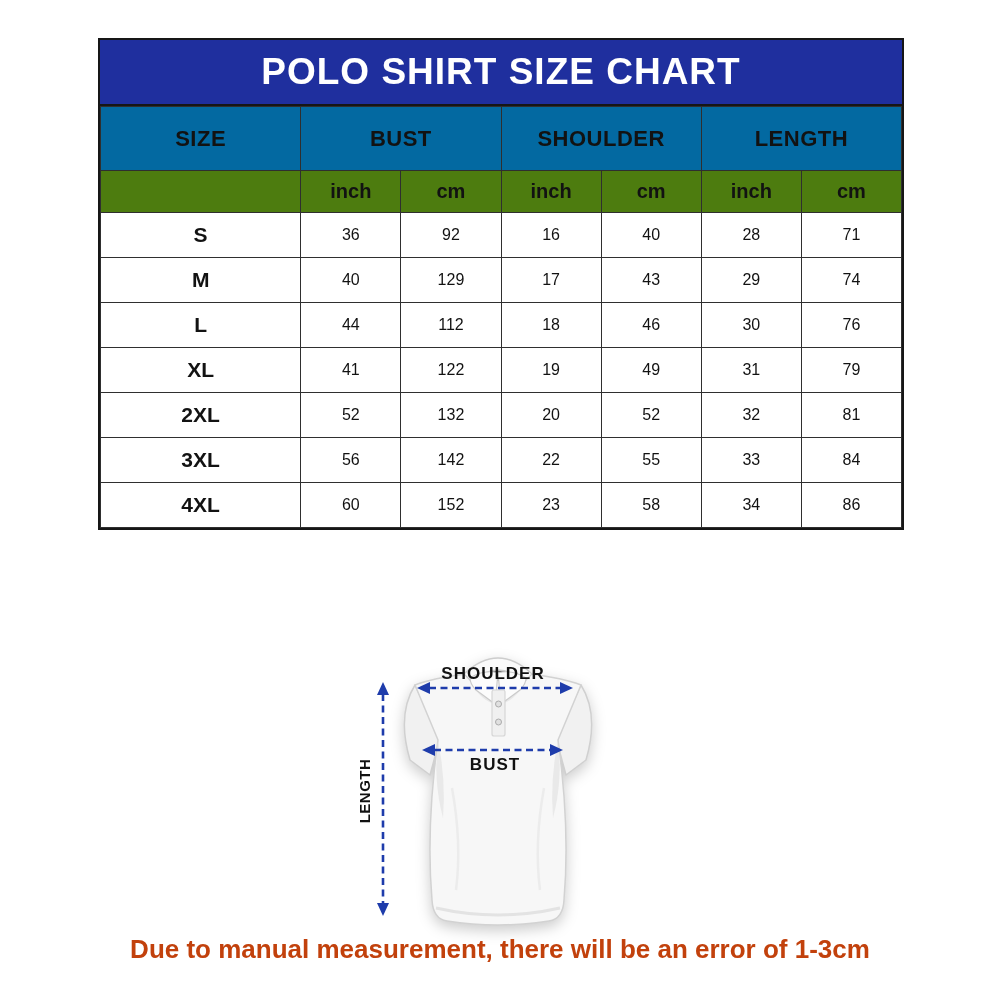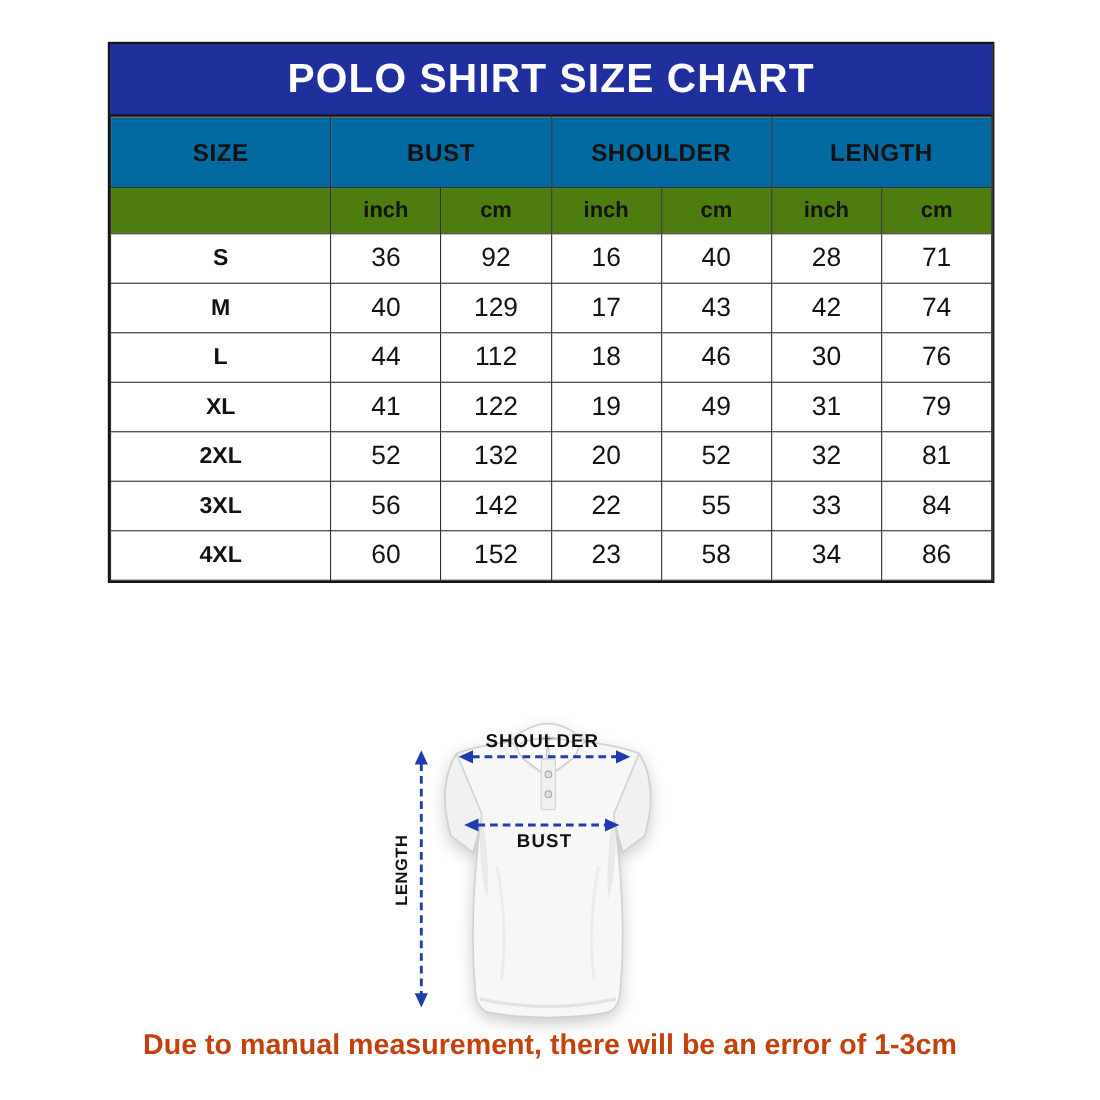--- a/index.html
+++ b/index.html
@@ -12,21 +12,21 @@
                 border:2px solid #161616; background:#fff; }
   .title-bar { height:66px; background:#1f2f9e; border-bottom:2px solid #161616;
                color:#ffffff; font-weight:bold; font-size:37px; letter-spacing:1px;
                text-align:center; line-height:64px; }
   table.size-table { width:100%; border-collapse:collapse; table-layout:fixed; }
   table.size-table th, table.size-table td {
       border:1px solid #2f2f2f; text-align:center; vertical-align:middle;
       color:#121212; overflow:hidden; }
   tr.group-row th { height:64px; background:#0369a1; font-size:22px; font-weight:bold; letter-spacing:.5px; }
   tr.unit-row td { height:42px; background:#4d7c0f; font-size:20px; font-weight:bold; }
-  tr.data-row td { height:45px; background:#fff; font-size:24px; font-weight:normal; }
+  tr.data-row td { height:45px; background:#fff; font-size:16px; font-weight:normal; }
   tr.data-row td.size-cell { font-weight:bold; font-size:21px; }
 
   
   .diagram { position:absolute; left:350px; top:628px; width:310px; height:322px; }
   .shirt-group { filter: drop-shadow(0 5px 7px rgba(0,0,0,0.20)); }
 
   
   .footnote { position:absolute; left:0; top:934px; width:1000px; text-align:center;
               color:#c2410c; font-weight:bold; font-size:26px; }
 </style>
@@ -73,21 +73,21 @@
           <td>40</td>
           <td>28</td>
           <td>71</td>
         </tr>
         <tr class="data-row">
           <td class="size-cell">M</td>
           <td>40</td>
           <td>129</td>
           <td>17</td>
           <td>43</td>
-          <td>42</td>
+          <td>29</td>
           <td>74</td>
         </tr>
         <tr class="data-row">
           <td class="size-cell">L</td>
           <td>44</td>
           <td>112</td>
           <td>18</td>
           <td>46</td>
           <td>30</td>
           <td>76</td>

